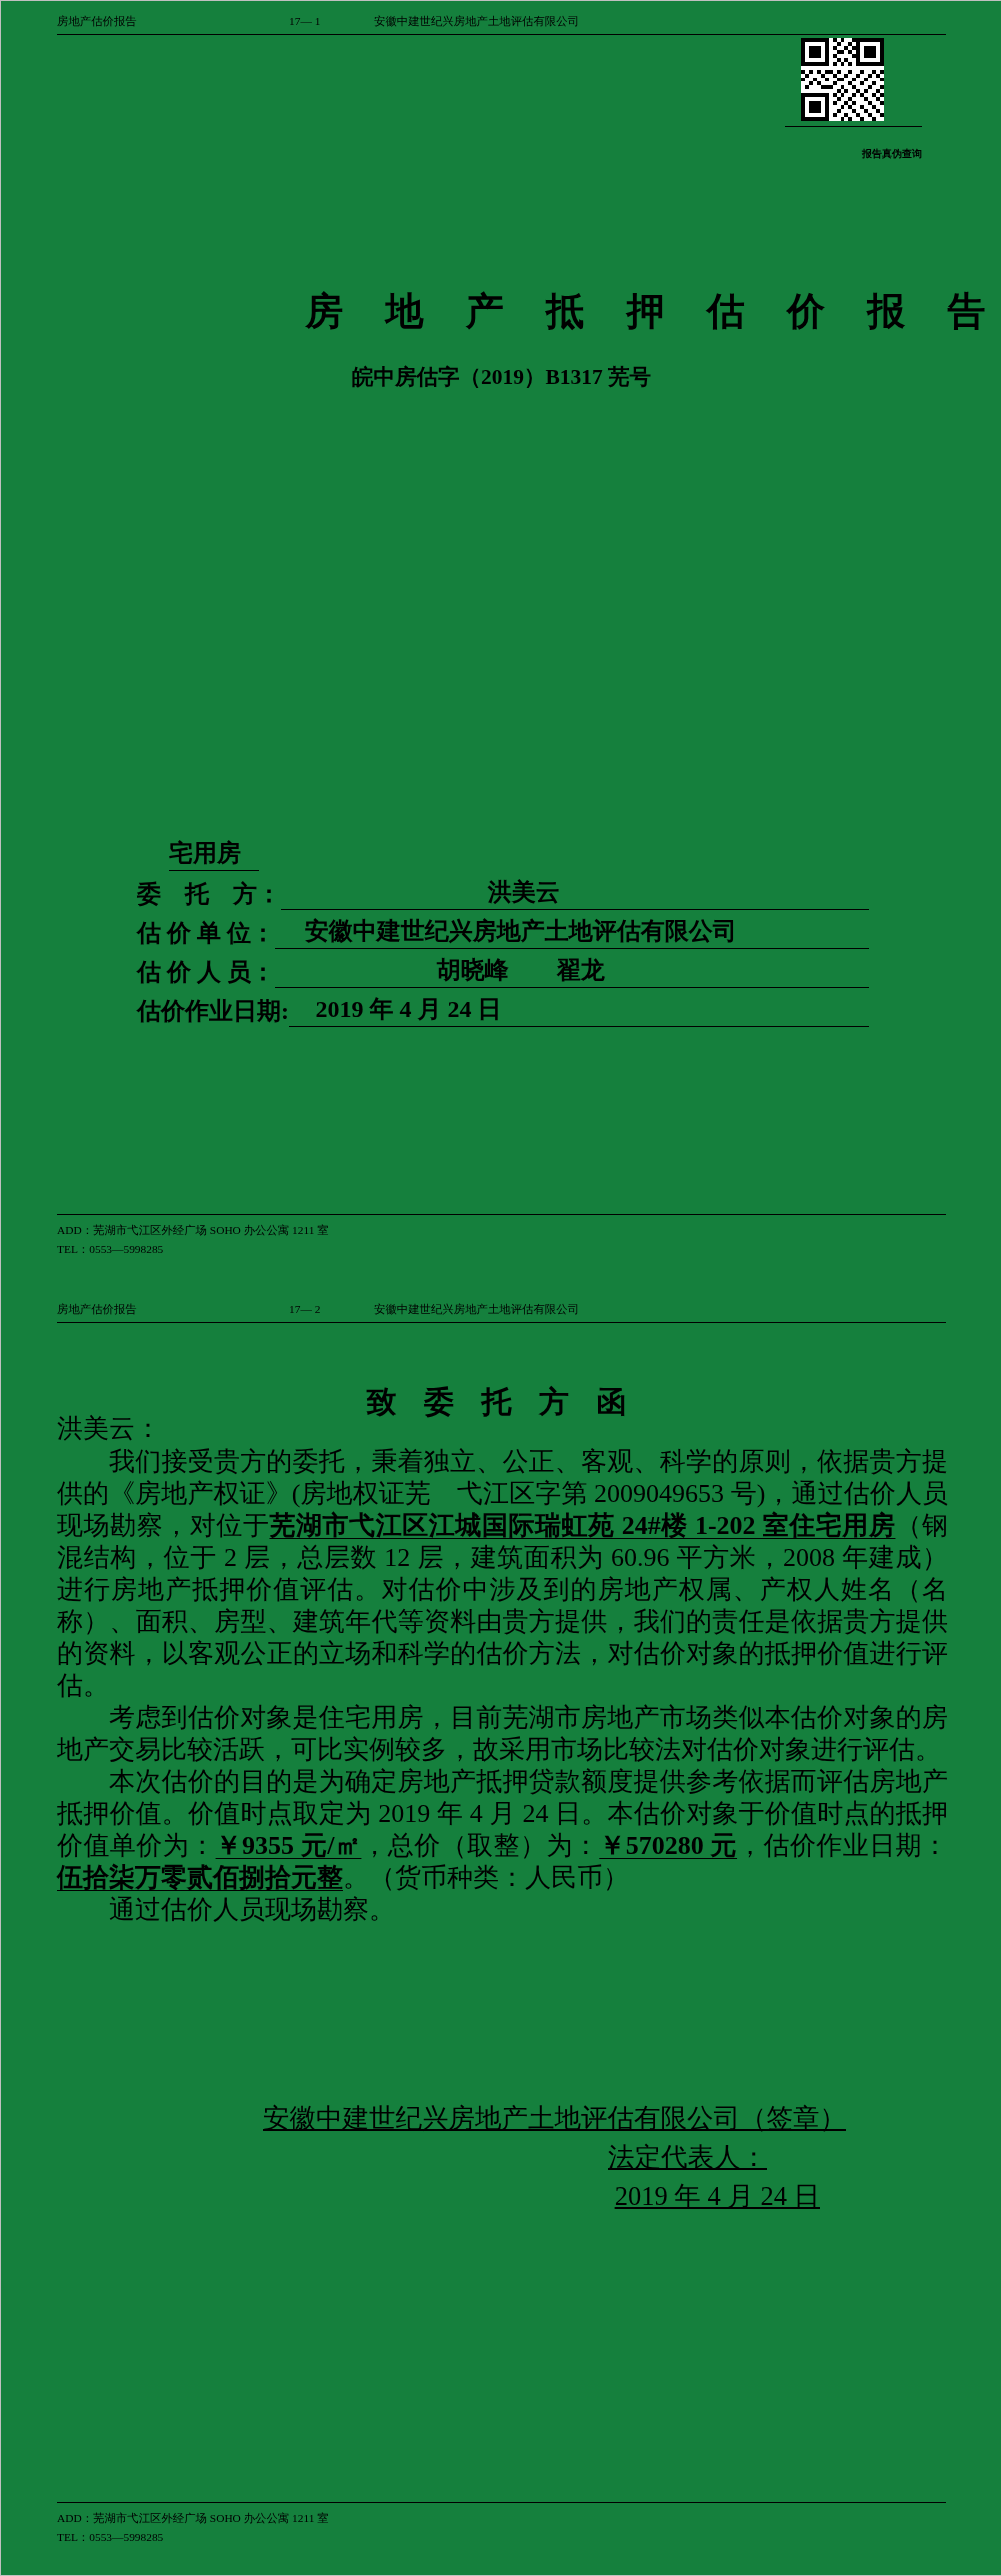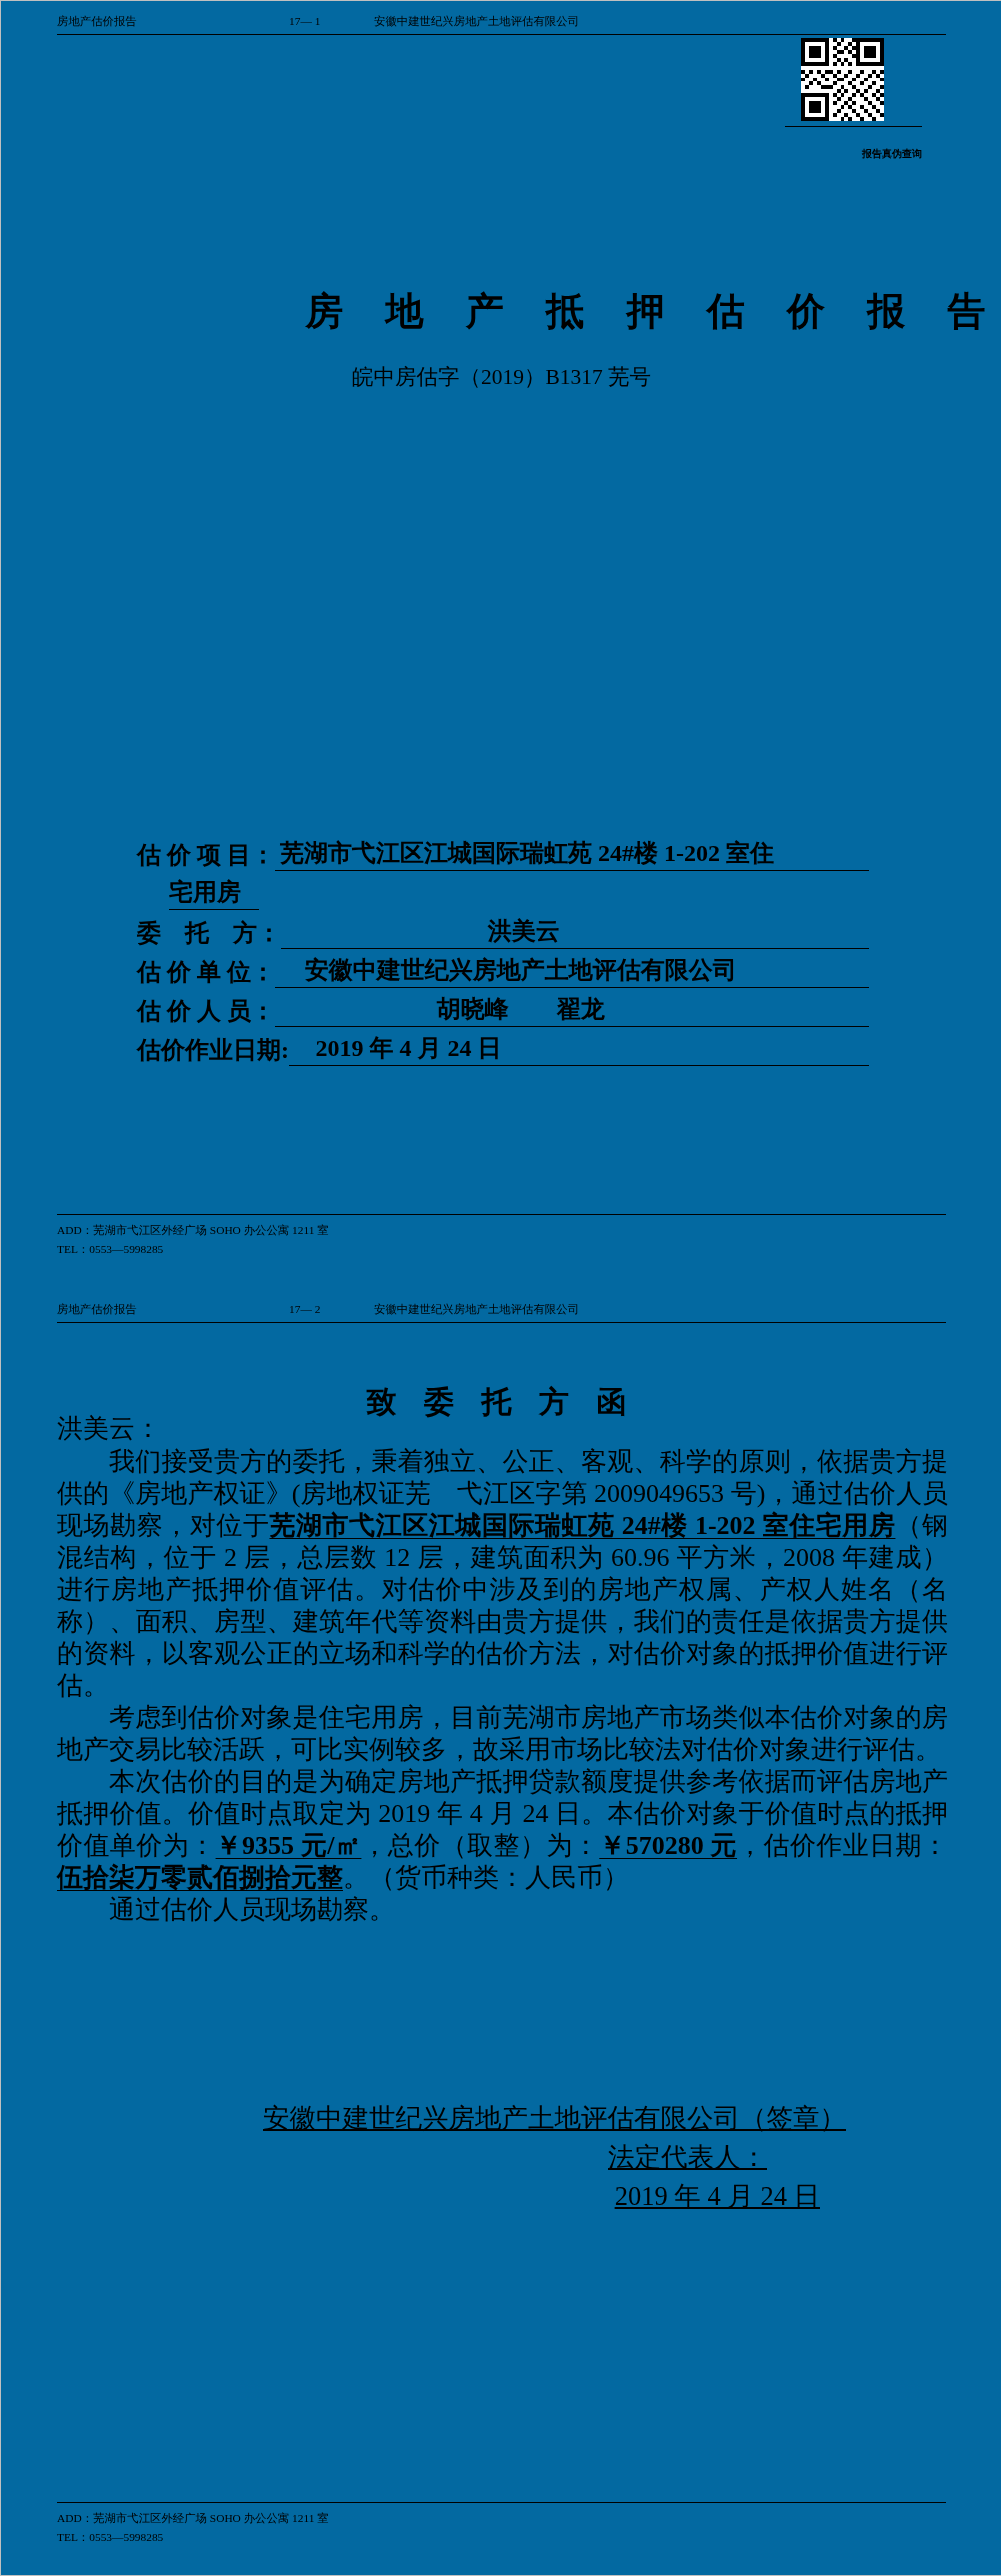--- a/index.html
+++ b/index.html
@@ -1,17 +1,17 @@
 <!DOCTYPE html>
 <html style="font-size:10px"><head>
 <meta charset="utf-8">
 <style>
   html, body { margin:0; padding:0; background:#ffffff; }
   .canvas {
-    position:relative; width:1002px; height:2576px; background:#0369a1;
+    position:relative; width:1002px; height:2576px; background:#15803d;
     font-family:"Liberation Serif","DejaVu Serif",serif; color:#000;
     border:0.6px solid #c0c0c0; box-sizing:border-box; overflow:hidden;
   }
   .page { position:absolute; left:0; width:1001px; height:1288px; }
   .p1 { top:0; } .p2 { top:1288px; }
 
   .page-header {
     position:absolute; top:12.6px; left:56px; right:56px;
     display:flex; align-items:baseline; font-size:11.4px;
     padding-bottom:5.7px; border-bottom:1.3px solid #000;
@@ -19,21 +19,21 @@
   .ph-left { width:232px; } .ph-center { width:85px; } .ph-right { flex:1; }
 
   .qr-block { position:absolute; top:37px; right:80px; width:137px; }
   .qr-code { display:block; margin-left:16px; }
   .qr-caption { border-top:1.3px solid #000; margin-top:5px; padding-top:20px;
     text-align:right; font-weight:bold; font-size:10px; }
 
   .main-title { position:absolute; top:260px; left:0; width:100%; text-align:right;
     font-size:38px; font-weight:bold; letter-spacing:16.4px; white-space:nowrap; }
   .doc-number { position:absolute; top:361px; left:0; width:100%; text-align:center;
-    font-size:21.5px; font-weight:normal; }
+    font-size:21.5px; font-weight:bold; }
 
   .cover-form { position:absolute; top:831px; left:136px; width:732px;
     font-size:24px; font-weight:bold; }
   .form-row { display:flex; align-items:flex-end; height:39px; }
   .form-label { white-space:nowrap; }
   .form-value { flex:1; border-bottom:1.3px solid #000; padding:0 14% 1.3px 0;
     text-align:center; white-space:nowrap; }
   .form-value.flush { text-align:left; padding-right:0; padding-left:5px; }
   .form-value.date { text-align:left; padding-right:0; padding-left:26.5px; }
   .cont-text { display:inline-block; margin-left:32px;
@@ -90,24 +90,20 @@
           <path d="M8 0h1v1H8z M10 0h1v1h-1z M13 0h1v1h-1z M9 1h1v1H9z M12 1h1v1h-1z M8 2h1v1H8z M11 2h1v1h-1z M13 2h1v1h-1z M9 3h1v1H9z M10 3h1v1h-1z M12 3h1v1h-1z M8 4h1v1H8z M13 4h1v1h-1z M9 5h1v1H9z M11 5h1v1h-1z M8 6h1v1H8z M10 6h1v1h-1z M12 6h1v1h-1z M0 8h1v1H0z M2 8h1v1H2z M4 8h1v1H4z M6 8h1v1H6z M7 8h1v1H7z M9 8h1v1H9z M12 8h1v1h-1z M15 8h1v1h-1z M18 8h1v1h-1z M20 8h1v1h-1z M1 9h1v1H1z M5 9h1v1H5z M8 9h1v1H8z M11 9h1v1h-1z M14 9h1v1h-1z M17 9h1v1h-1z M19 9h1v1h-1z M0 10h1v1H0z M3 10h1v1H3z M6 10h1v1H6z M9 10h1v1H9z M10 10h1v1h-1z M13 10h1v1h-1z M16 10h1v1h-1z M20 10h1v1h-1z M2 11h1v1H2z M4 11h1v1H4z M8 11h1v1H8z M12 11h1v1h-1z M15 11h1v1h-1z M18 11h1v1h-1z M1 12h1v1H1z M5 12h1v1H5z M6 12h1v1H6z M7 12h1v1H7z M10 12h1v1h-1z M13 12h1v1h-1z M17 12h1v1h-1z M20 12h1v1h-1z M9 13h1v1H9z M11 13h1v1h-1z M14 13h1v1h-1z M16 13h1v1h-1z M19 13h1v1h-1z M8 14h1v1H8z M10 14h1v1h-1z M13 14h1v1h-1z M15 14h1v1h-1z M18 14h1v1h-1z M20 14h1v1h-1z M9 15h1v1H9z M12 15h1v1h-1z M16 15h1v1h-1z M19 15h1v1h-1z M8 16h1v1H8z M11 16h1v1h-1z M13 16h1v1h-1z M17 16h1v1h-1z M20 16h1v1h-1z M10 17h1v1h-1z M12 17h1v1h-1z M15 17h1v1h-1z M18 17h1v1h-1z M9 18h1v1H9z M13 18h1v1h-1z M16 18h1v1h-1z M19 18h1v1h-1z M8 19h1v1H8z M11 19h1v1h-1z M14 19h1v1h-1z M17 19h1v1h-1z M20 19h1v1h-1z M10 20h1v1h-1z M12 20h1v1h-1z M15 20h1v1h-1z M18 20h1v1h-1z"></path>
         </g>
       </svg>
       <div class="qr-caption">报告真伪查询</div>
     </div>
 
     <h1 class="main-title">房 地 产 抵 押 估 价 报 告</h1>
     <div class="doc-number">皖中房估字（2019）B1317 芜号</div>
 
     <div class="cover-form">
-      <div class="form-row">
-        <span class="form-label">估 价 项 目：</span>
-        <span class="form-value flush">芜湖市弋江区江城国际瑞虹苑 24#楼 1-202 室住</span>
-      </div>
       <div class="form-row">
         <span class="cont-text">宅用房</span>
       </div>
       <div class="form-row">
         <span class="form-label">委　托　方：</span>
         <span class="form-value">洪美云</span>
       </div>
       <div class="form-row">
         <span class="form-label">估 价 单 位：</span>
         <span class="form-value">安徽中建世纪兴房地产土地评估有限公司</span>

